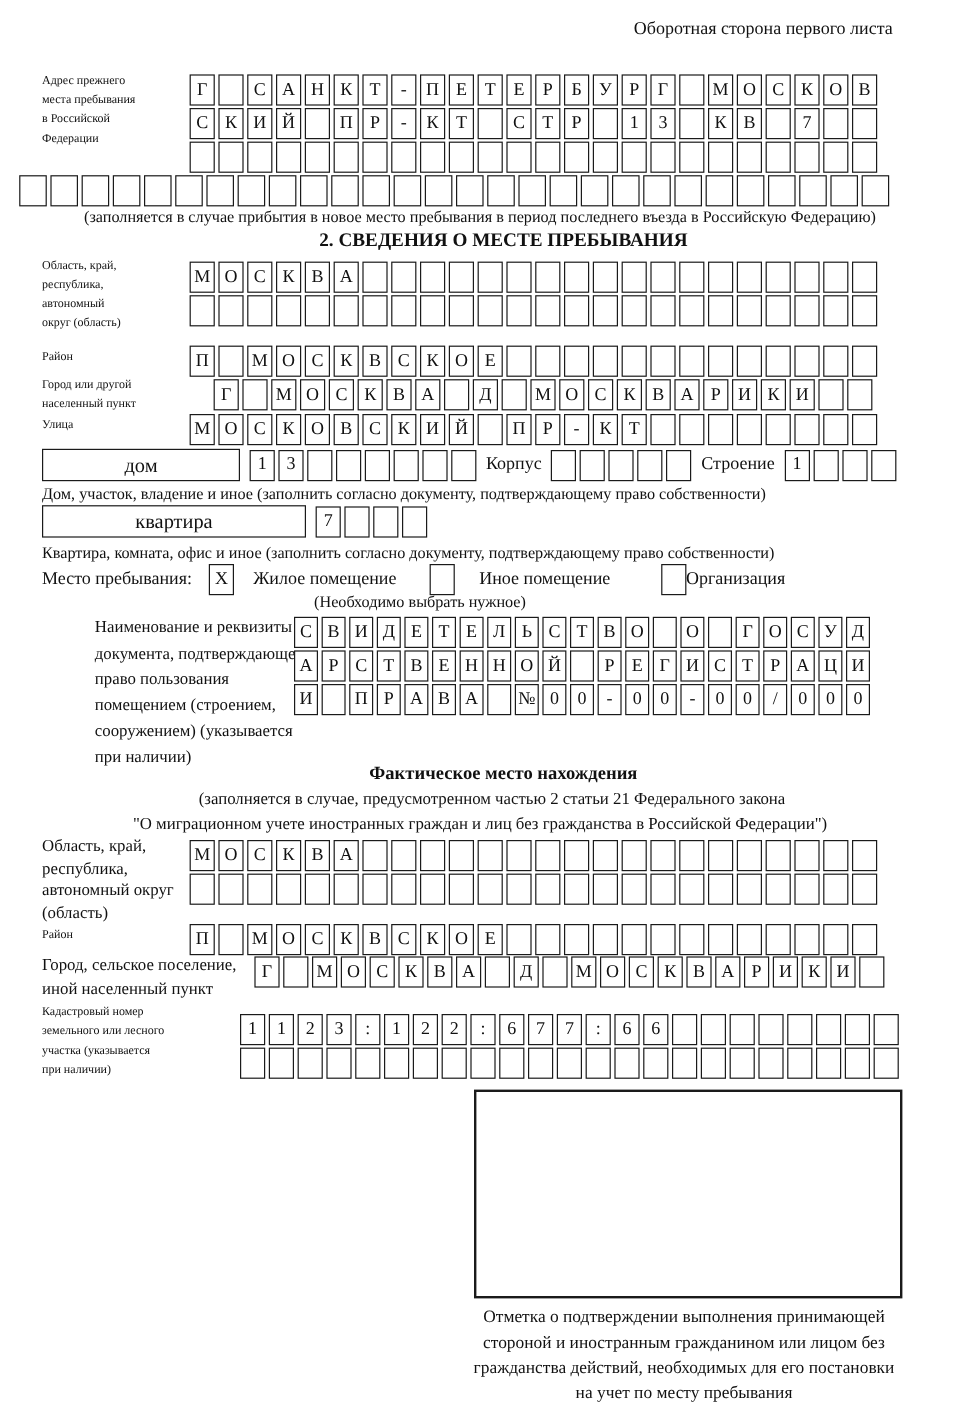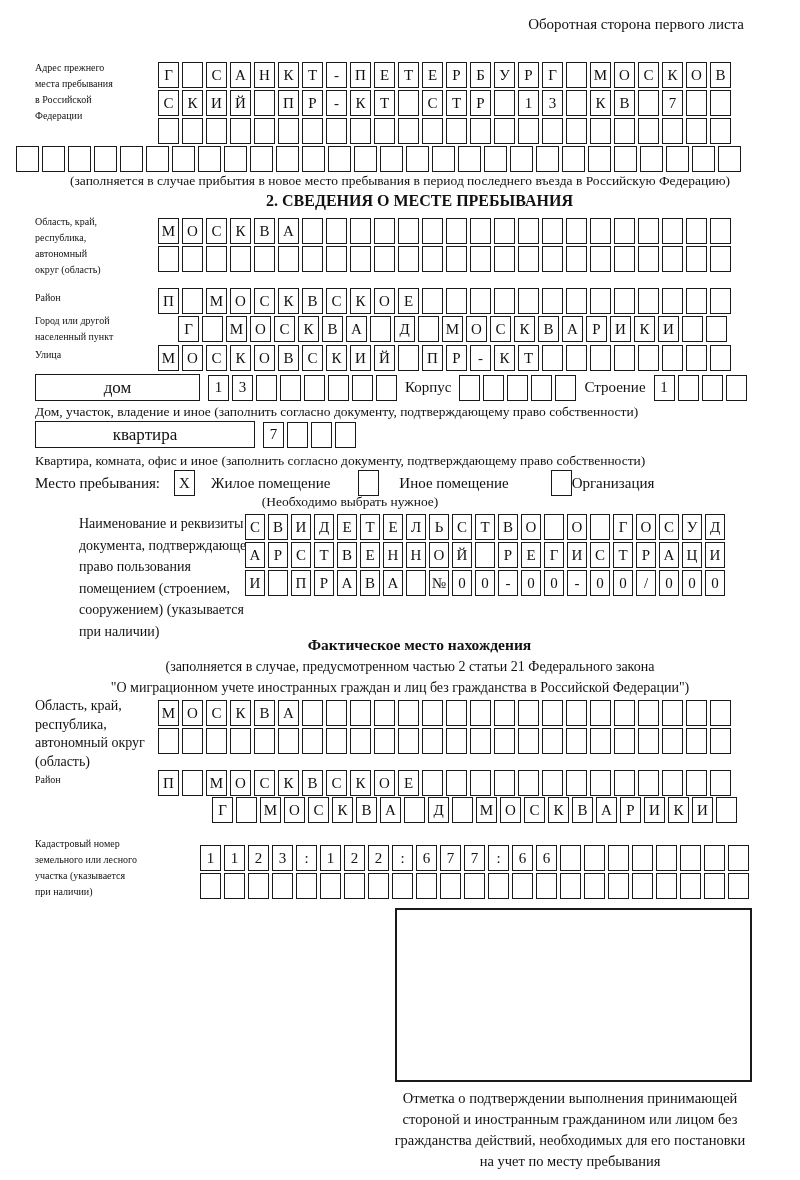--- a/index.html
+++ b/index.html
@@ -504,20 +504,22 @@
       <span class="cell"></span>
       <span class="cell"></span>
       <span class="cell"></span>
       <span class="cell"></span>
       <span class="cell"></span>
       <span class="cell"></span>
       <span class="cell"></span>
       <span class="cell"></span>
     </div>
 
+  <div class="abs lbl-sm" style="left:35px; top:795px; width:180px; line-height:20px;">Город, сельское поселение,
+иной населенный пункт</div>
   <div class="abs row" style="left:212px; top:797px;">
       <span class="cell">Г</span>
       <span class="cell"></span>
       <span class="cell">М</span>
       <span class="cell">О</span>
       <span class="cell">С</span>
       <span class="cell">К</span>
       <span class="cell">В</span>
       <span class="cell">А</span>
       <span class="cell"></span>

